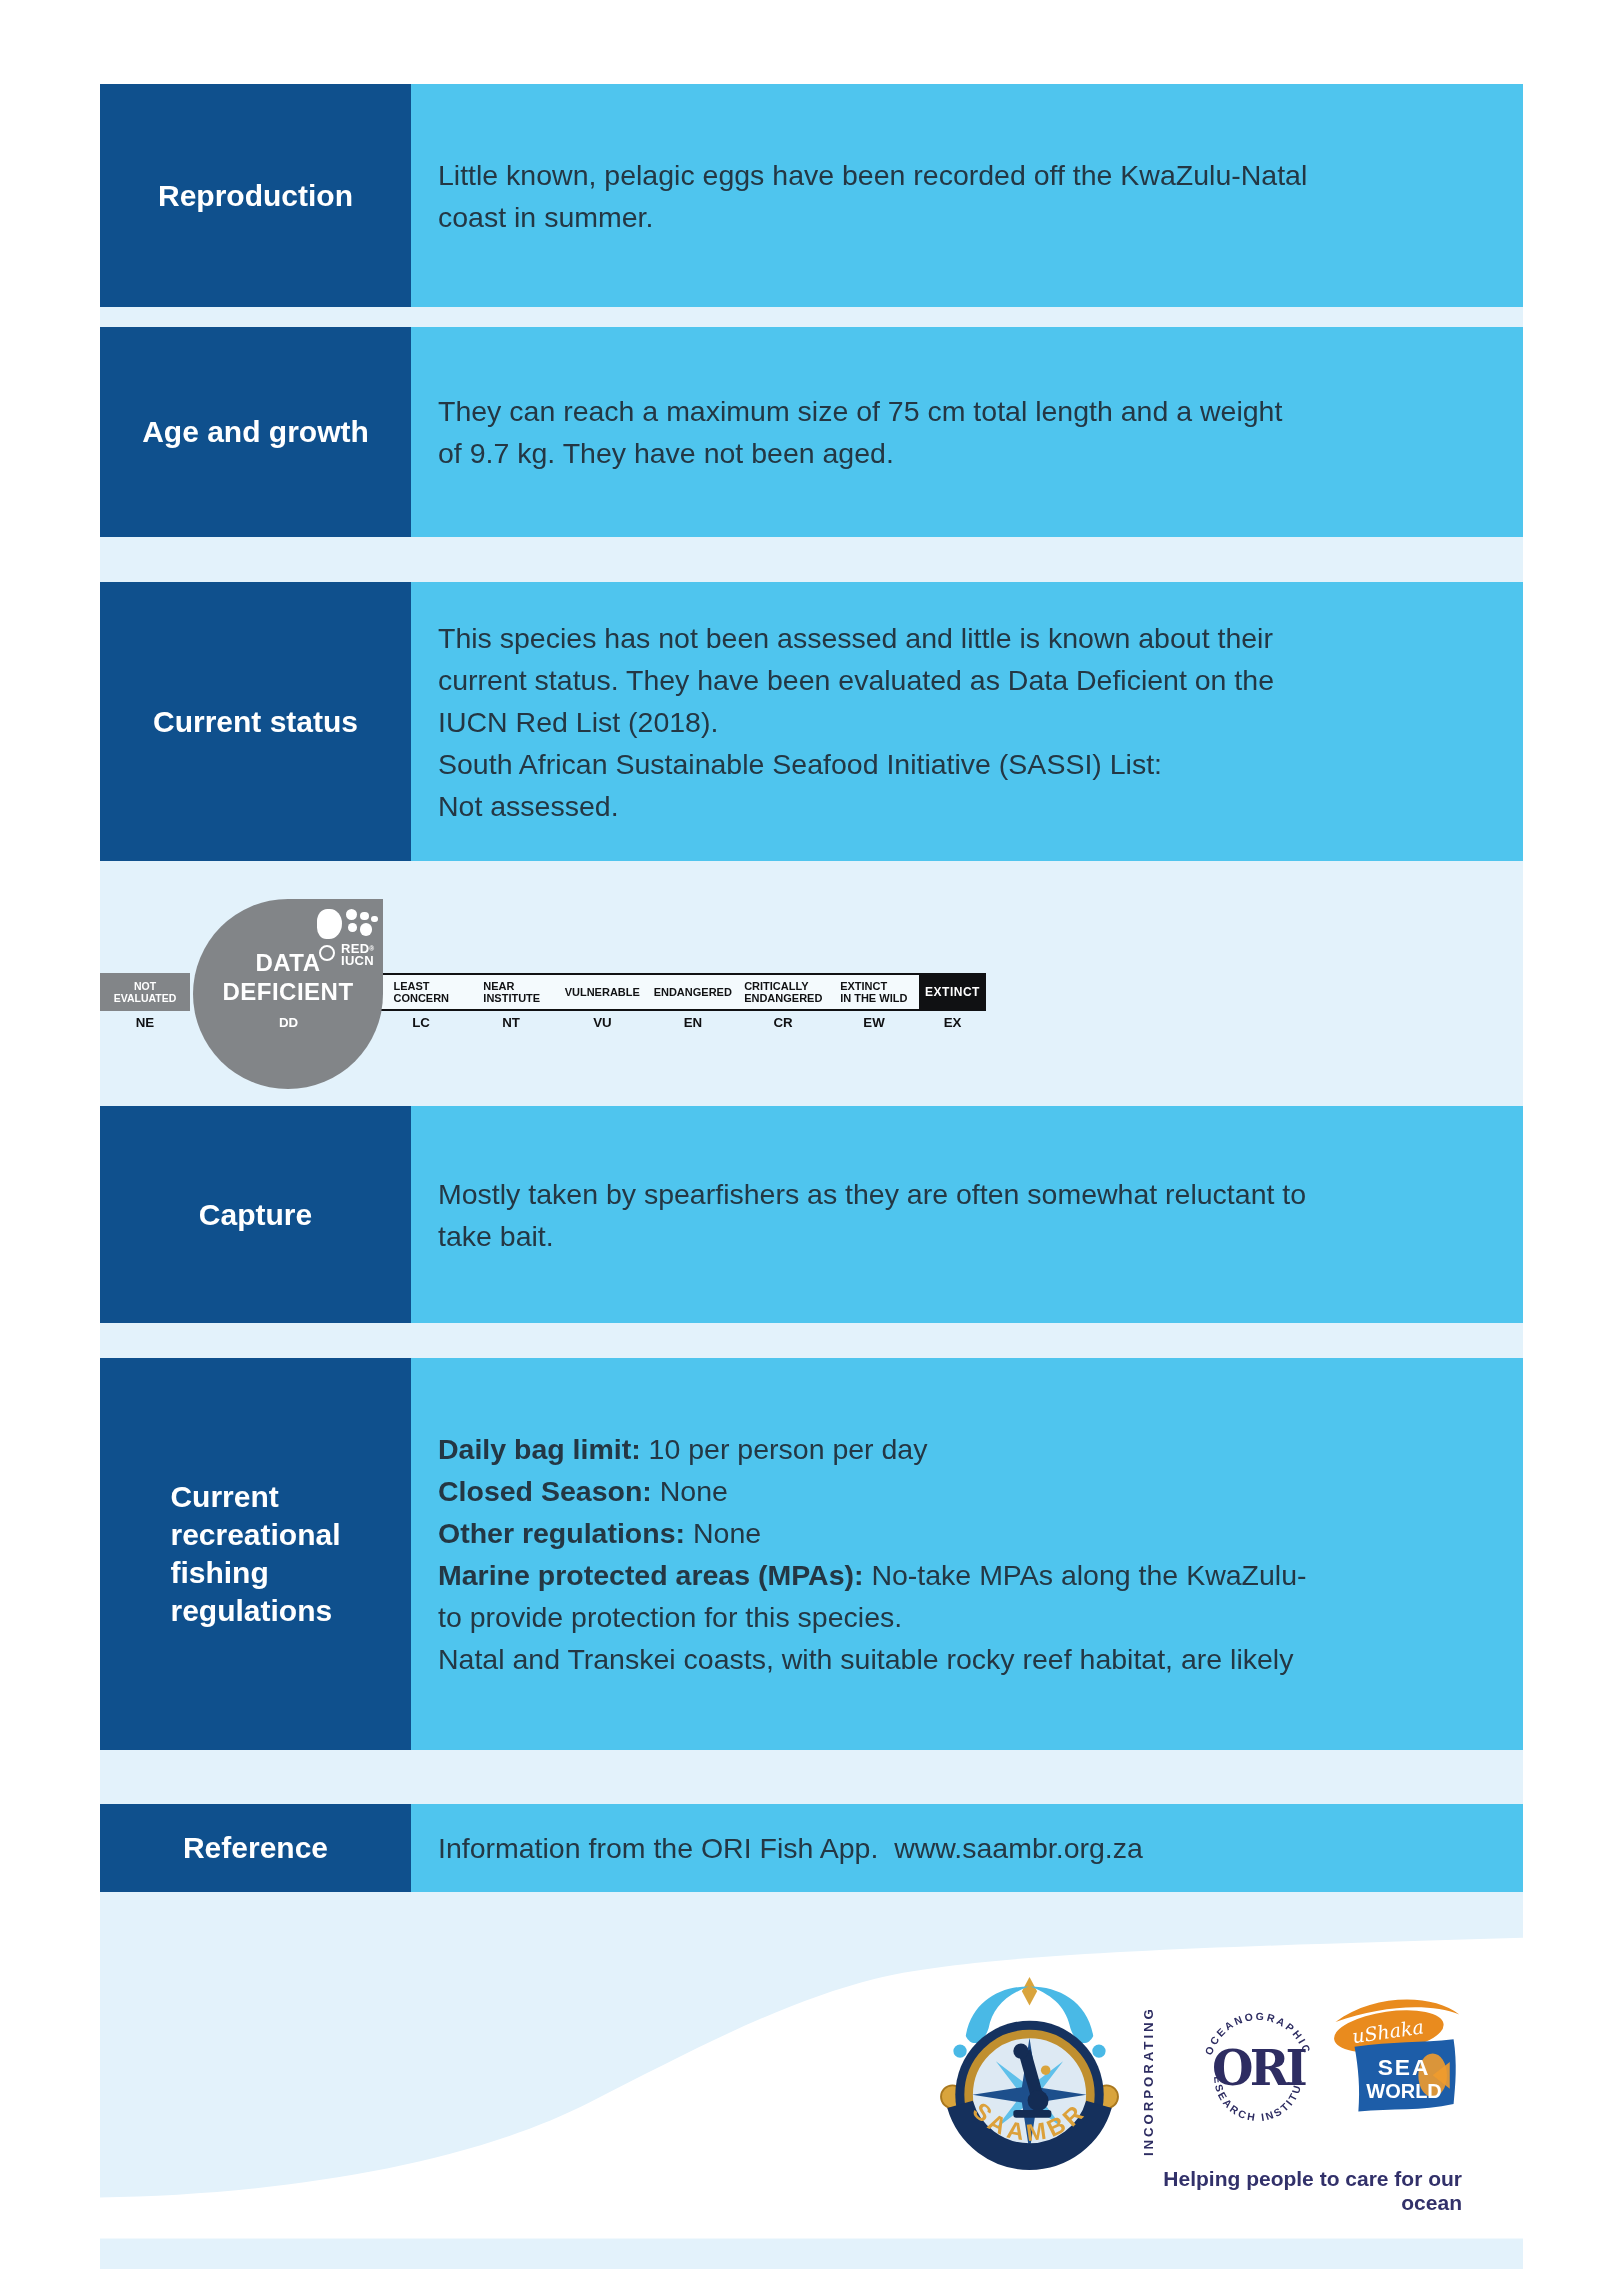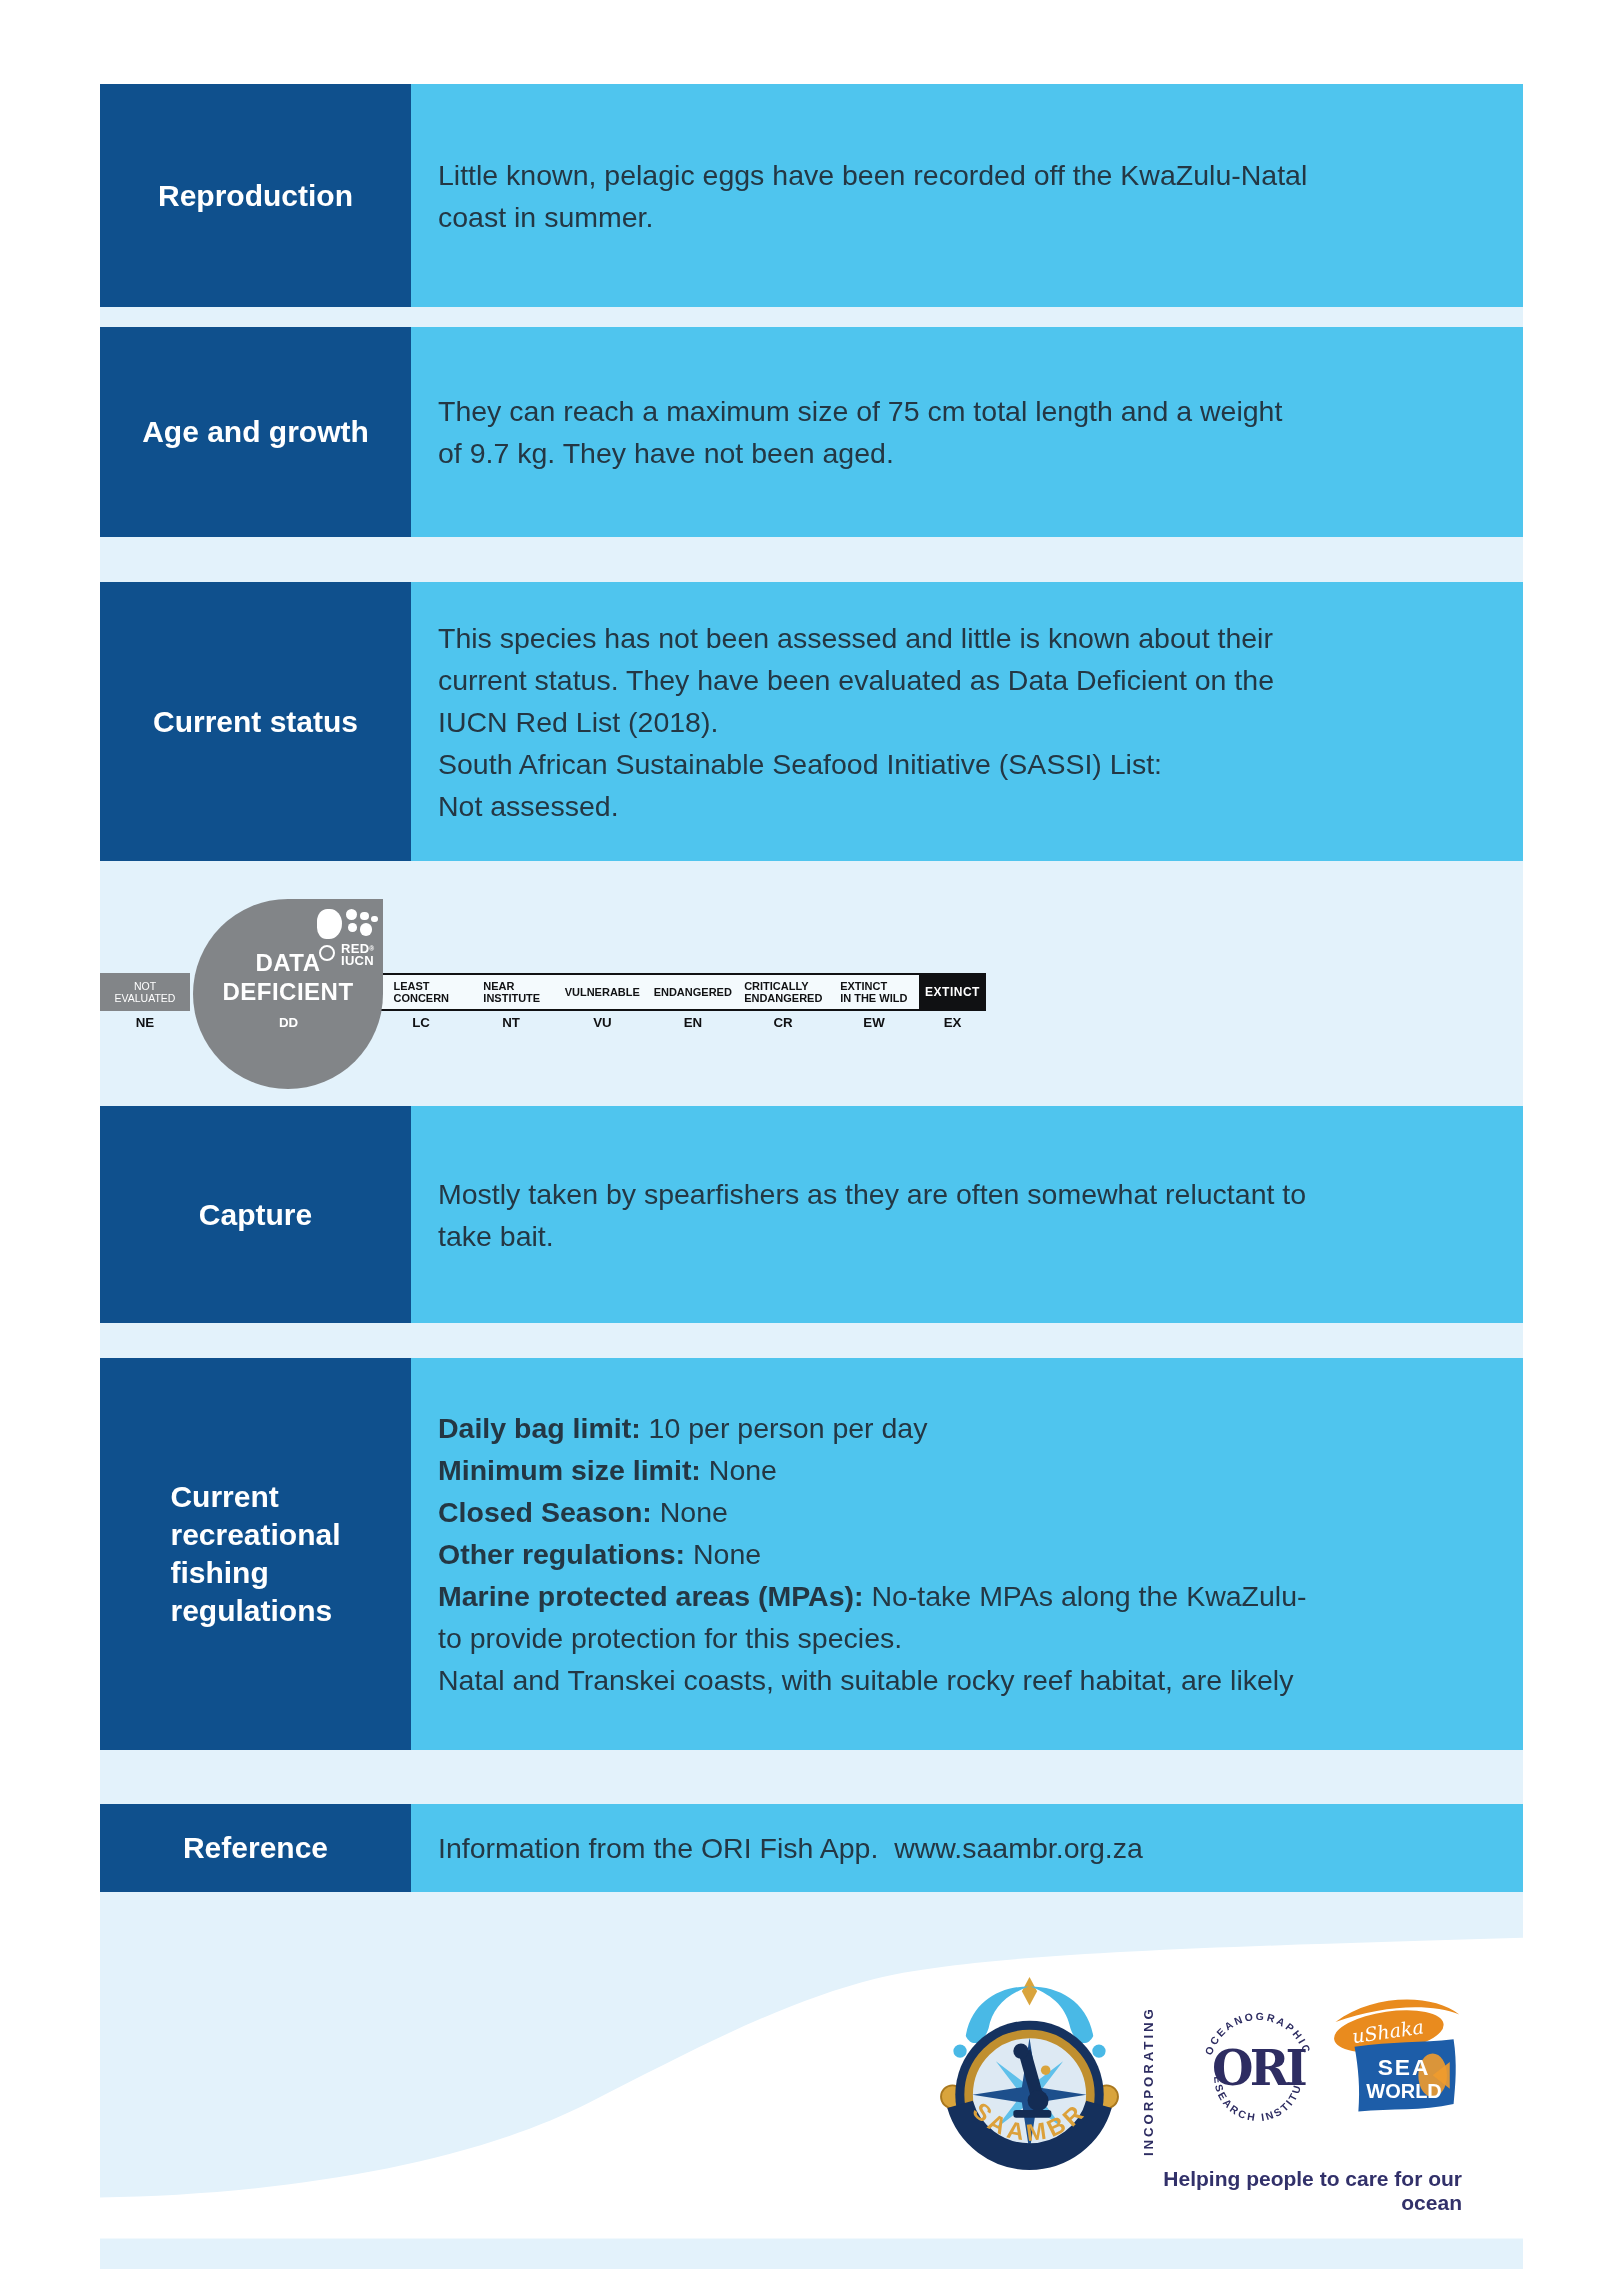--- a/index.html
+++ b/index.html
@@ -13,21 +13,21 @@
   .row .label{width:311px;background:#0f508d;color:#ffffff;font-weight:bold;font-size:30px;line-height:38px;
       display:flex;align-items:center;justify-content:center;text-align:left;padding:0 0}
   .row .content{flex:1;background:#4fc5ee;color:#243744;font-size:28.5px;line-height:42px;
       display:flex;flex-direction:column;justify-content:center;padding:0 13.3px 0 27px}
   .multiline{white-space:pre-wrap}
   .regline b{font-weight:700}
 
   
   #iucn{position:absolute;left:100px;top:861px;width:1423px;height:245px;font-family:"Liberation Sans","DejaVu Sans",sans-serif}
   #iucn .ne-box{position:absolute;left:0;top:112px;width:90px;height:38px;background:#828588;color:#fff;
-      display:flex;align-items:center;justify-content:center;text-align:center;font-size:10.5px;font-weight:normal;line-height:12px}
+      display:flex;align-items:center;justify-content:center;text-align:center;font-size:10.5px;font-weight:bold;line-height:12px}
   #iucn .bar{position:absolute;left:276px;top:112px;width:543px;height:38px;background:#f4fafd;
       border-top:2.9px solid #101113;border-bottom:2.9px solid #101113;display:flex}
   #iucn .cat{flex:1;display:flex;align-items:center;justify-content:center;text-align:left;
       font-size:11px;font-weight:bold;color:#101113;line-height:12px;white-space:pre-wrap}
   #iucn .extinct-box{position:absolute;left:819px;top:112px;width:67px;height:38px;background:#101113;color:#fff;
       display:flex;align-items:center;justify-content:center;font-size:12px;font-weight:bold;letter-spacing:0.5px}
   #iucn .code{position:absolute;top:154px;font-size:13.3px;font-weight:bold;color:#101113;text-align:center}
   #iucn .circle{position:absolute;left:93px;top:38px;width:190px;height:190px;border-radius:50%;background:#828588}
   #iucn .corner{position:absolute;left:188px;top:38px;width:95px;height:95px;background:#828588}
   #iucn .dd-name{position:absolute;left:93px;top:88px;width:190px;text-align:center;color:#ffffff;
@@ -139,21 +139,20 @@
     </div>
   </section>
 
   <section class="row" style="top:1358px;height:392px">
     <div class="label multiline">Current
 recreational
 fishing
 regulations</div>
     <div class="content">
       <p class="regline"><b>Daily bag limit:</b><span> 10 per person per day</span></p>
-      <p class="regline"><b>Minimum size limit:</b><span> None</span></p>
       <p class="regline"><b>Closed Season:</b><span> None</span></p>
       <p class="regline"><b>Other regulations:</b><span> None</span></p>
       <p class="regline"><b>Marine protected areas (MPAs):</b><span> No-take MPAs along the KwaZulu-</span></p>
       <p class="regline"><b></b><span>to provide protection for this species.</span></p>
       <p class="regline"><b></b><span>Natal and Transkei coasts, with suitable rocky reef habitat, are likely</span></p>
     </div>
   </section>
 
   <section class="row" style="top:1804px;height:88px">
     <div class="label">Reference</div>

